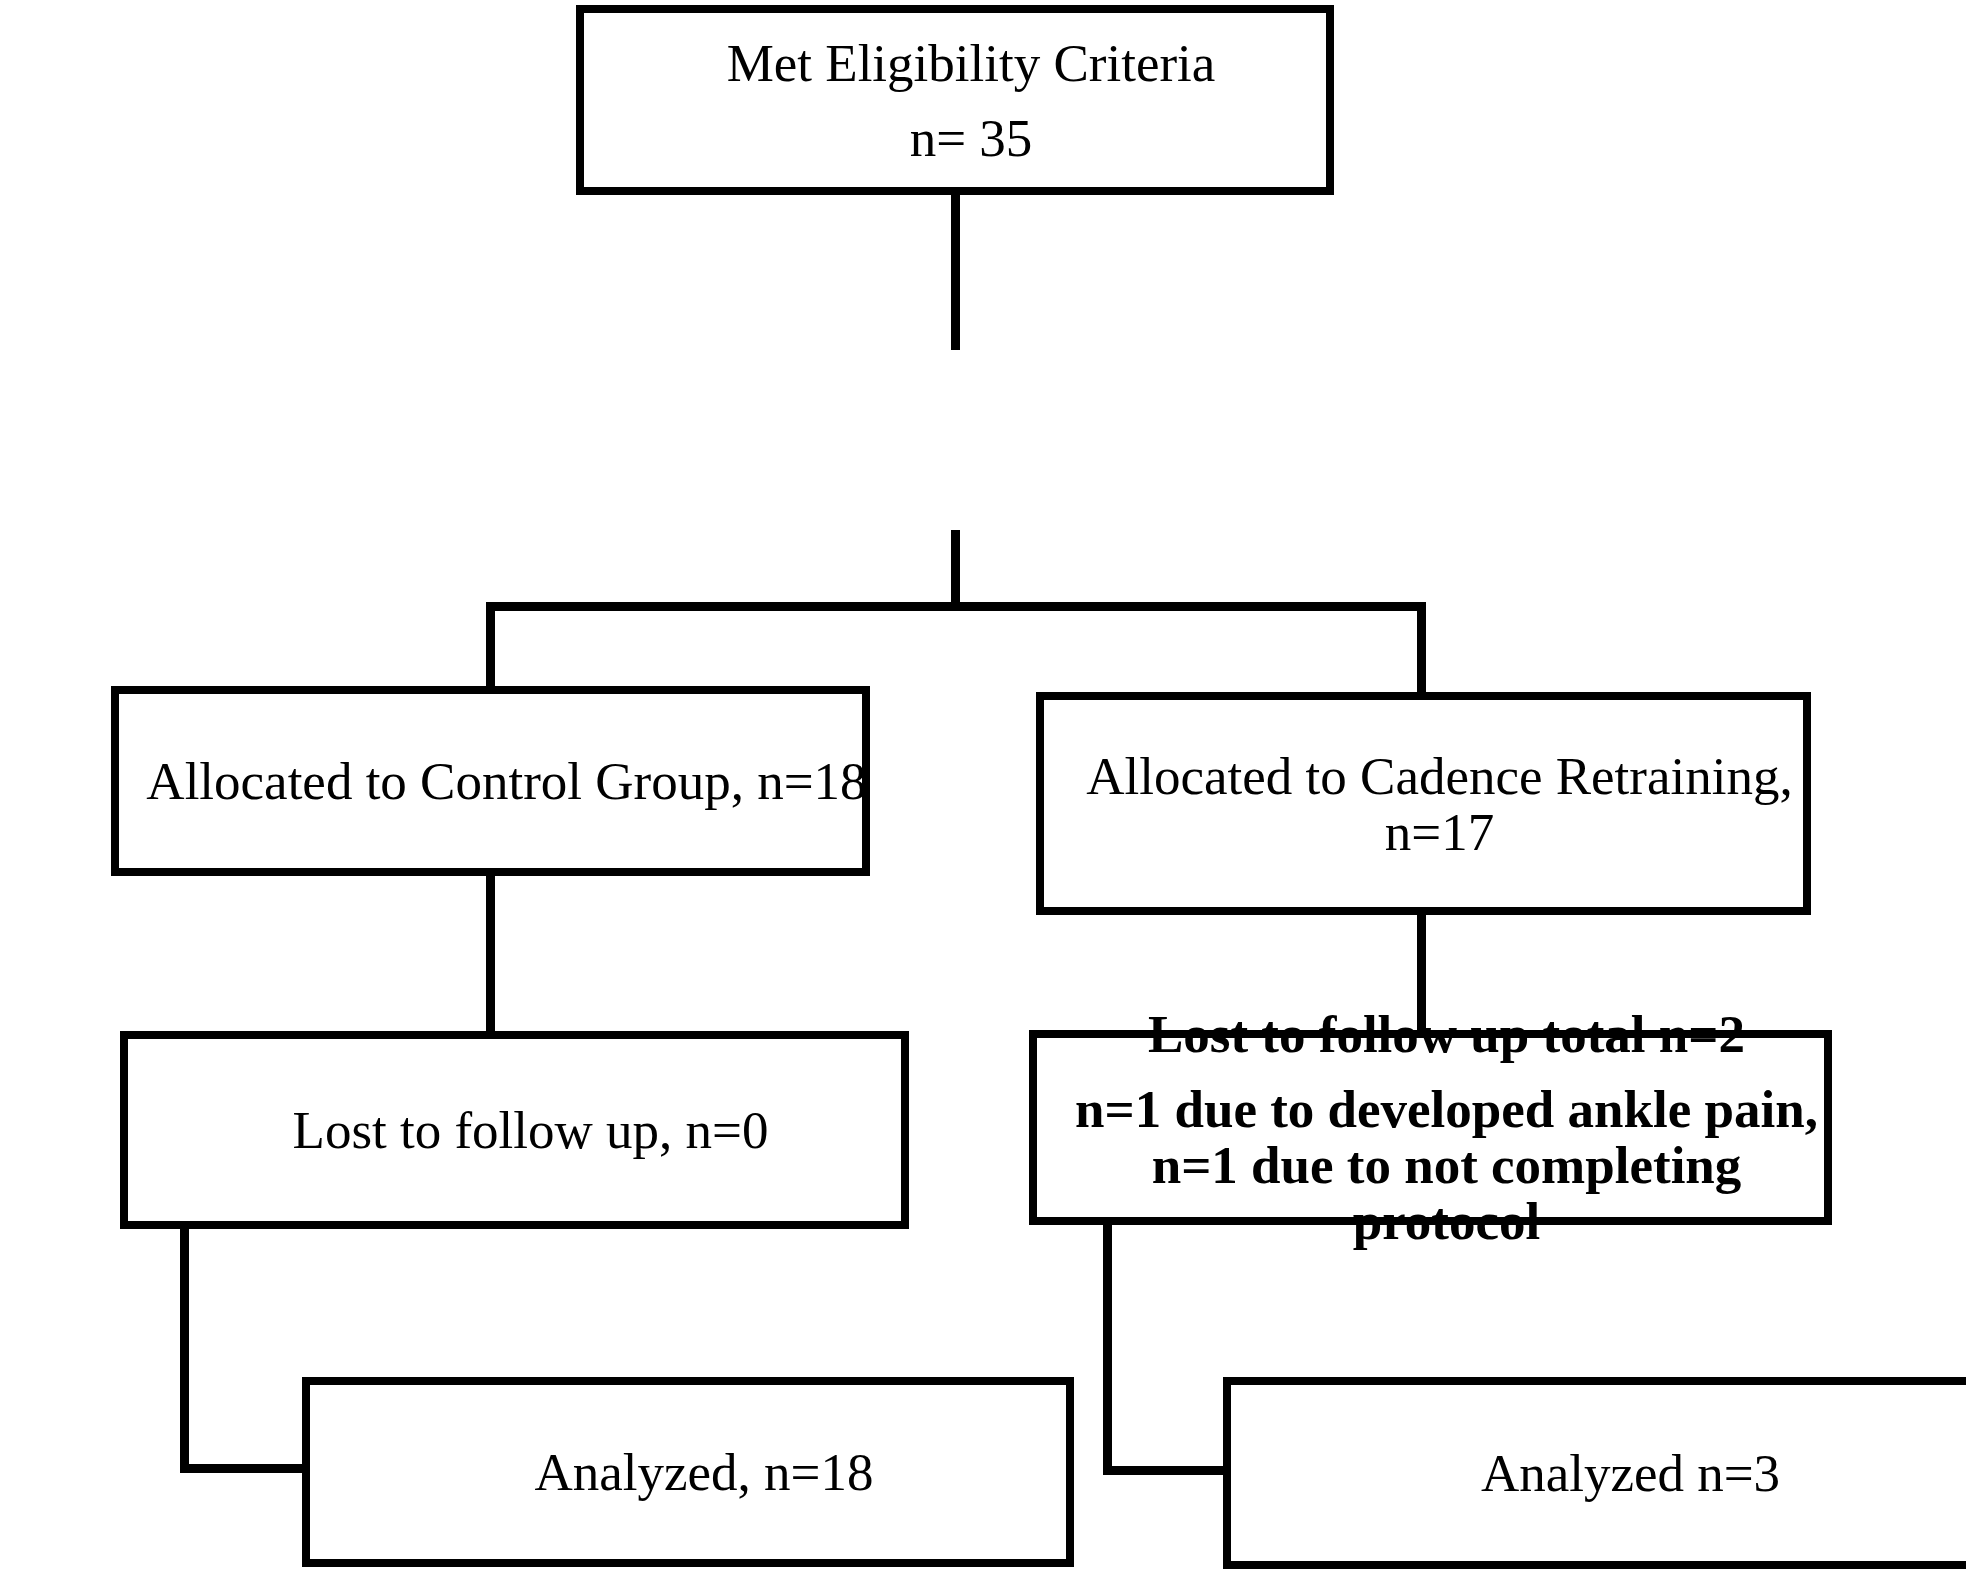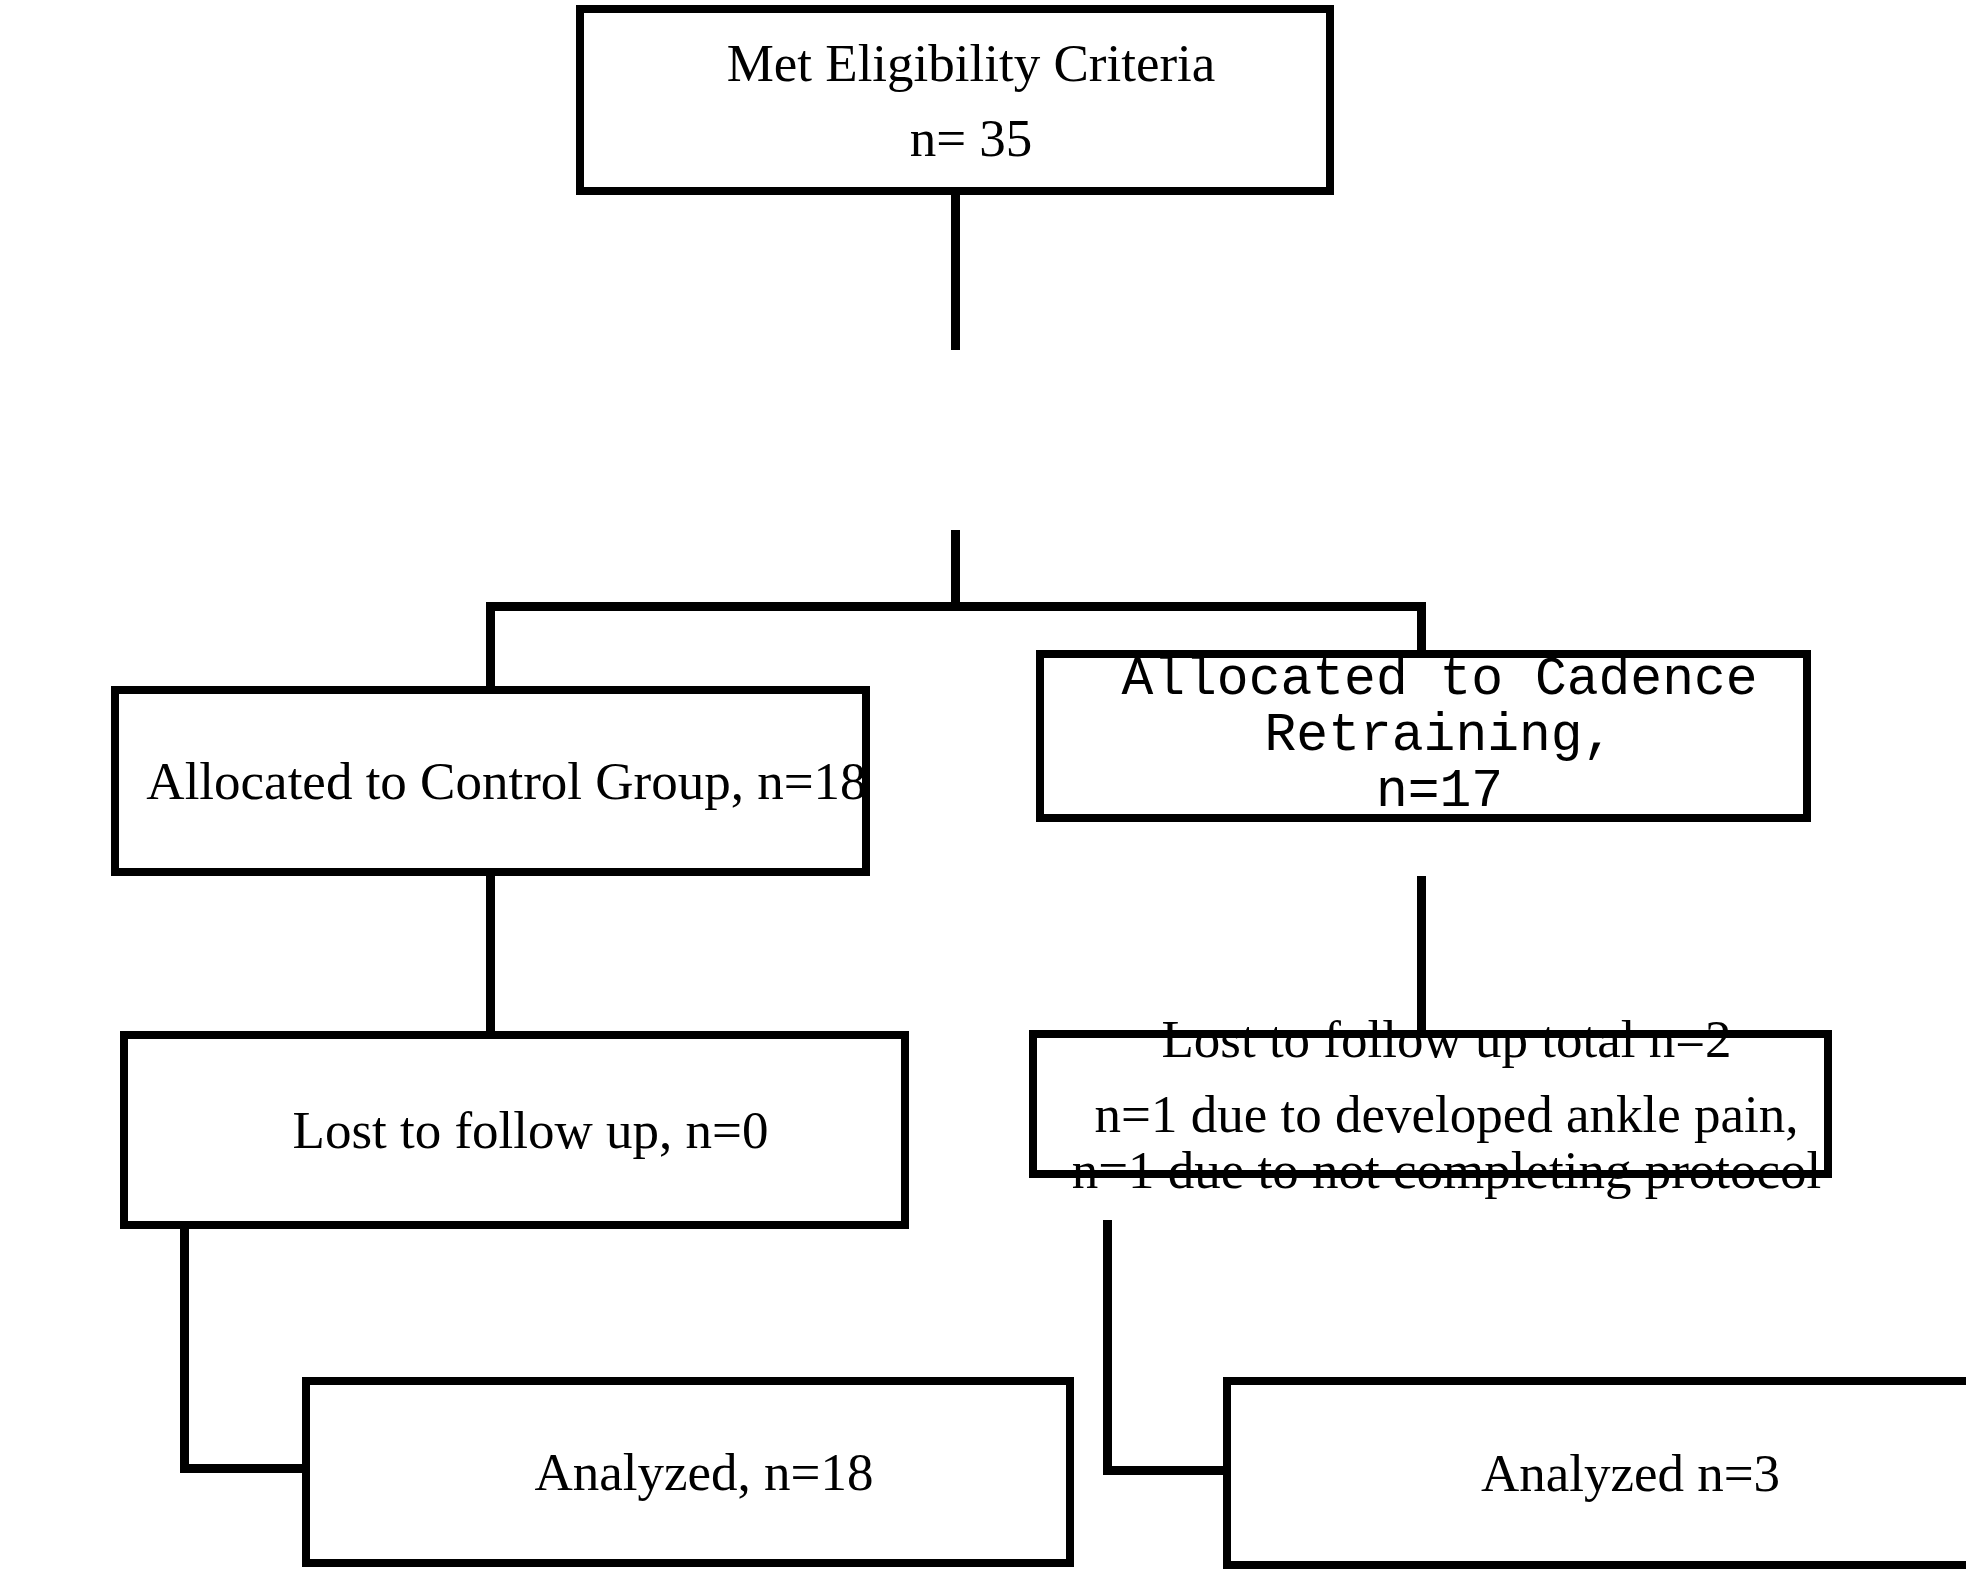--- a/index.html
+++ b/index.html
@@ -63,30 +63,30 @@
   <div class="node" style="left:512px; top:5px; width:758px; height:190px;">
     <div class="line">Met Eligibility Criteria</div>
     <div class="line para-gap">n= 35</div>
   </div>
 
 
   <div class="node" style="left:47px; top:686px; width:759px; height:190px;align-items:center;">
     <div class="line">Allocated to Control Group, n=18</div>
   </div>
 
-  <div class="node" style="left:972px; top:650px; width:775px; height:172px;font-family:Liberation Mono, monospace;">
+  <div class="node" style="left:972px; top:692px; width:775px; height:223px;">
     <div class="line">Allocated to Cadence Retraining,</div>
     <div class="line">n=17</div>
   </div>
 
   <div class="node" style="left:56px; top:1031px; width:789px; height:198px;">
     <div class="line">Lost to follow up, n=0</div>
   </div>
 
-  <div class="node" style="left:965px; top:1030px; width:803px; height:148px;">
+  <div class="node" style="left:965px; top:1030px; width:803px; height:195px;font-weight:bold;">
     <div class="line">Lost to follow up total n=2</div>
     <div class="line para-gap">n=1 due to developed ankle pain,</div>
     <div class="line">n=1 due to not completing protocol</div>
   </div>
 
   <div class="node" style="left:238px; top:1377px; width:772px; height:190px;">
     <div class="line">Analyzed, n=18</div>
   </div>
 
   <div class="node" style="left:1159px; top:1377px; width:783px; height:192px;">

